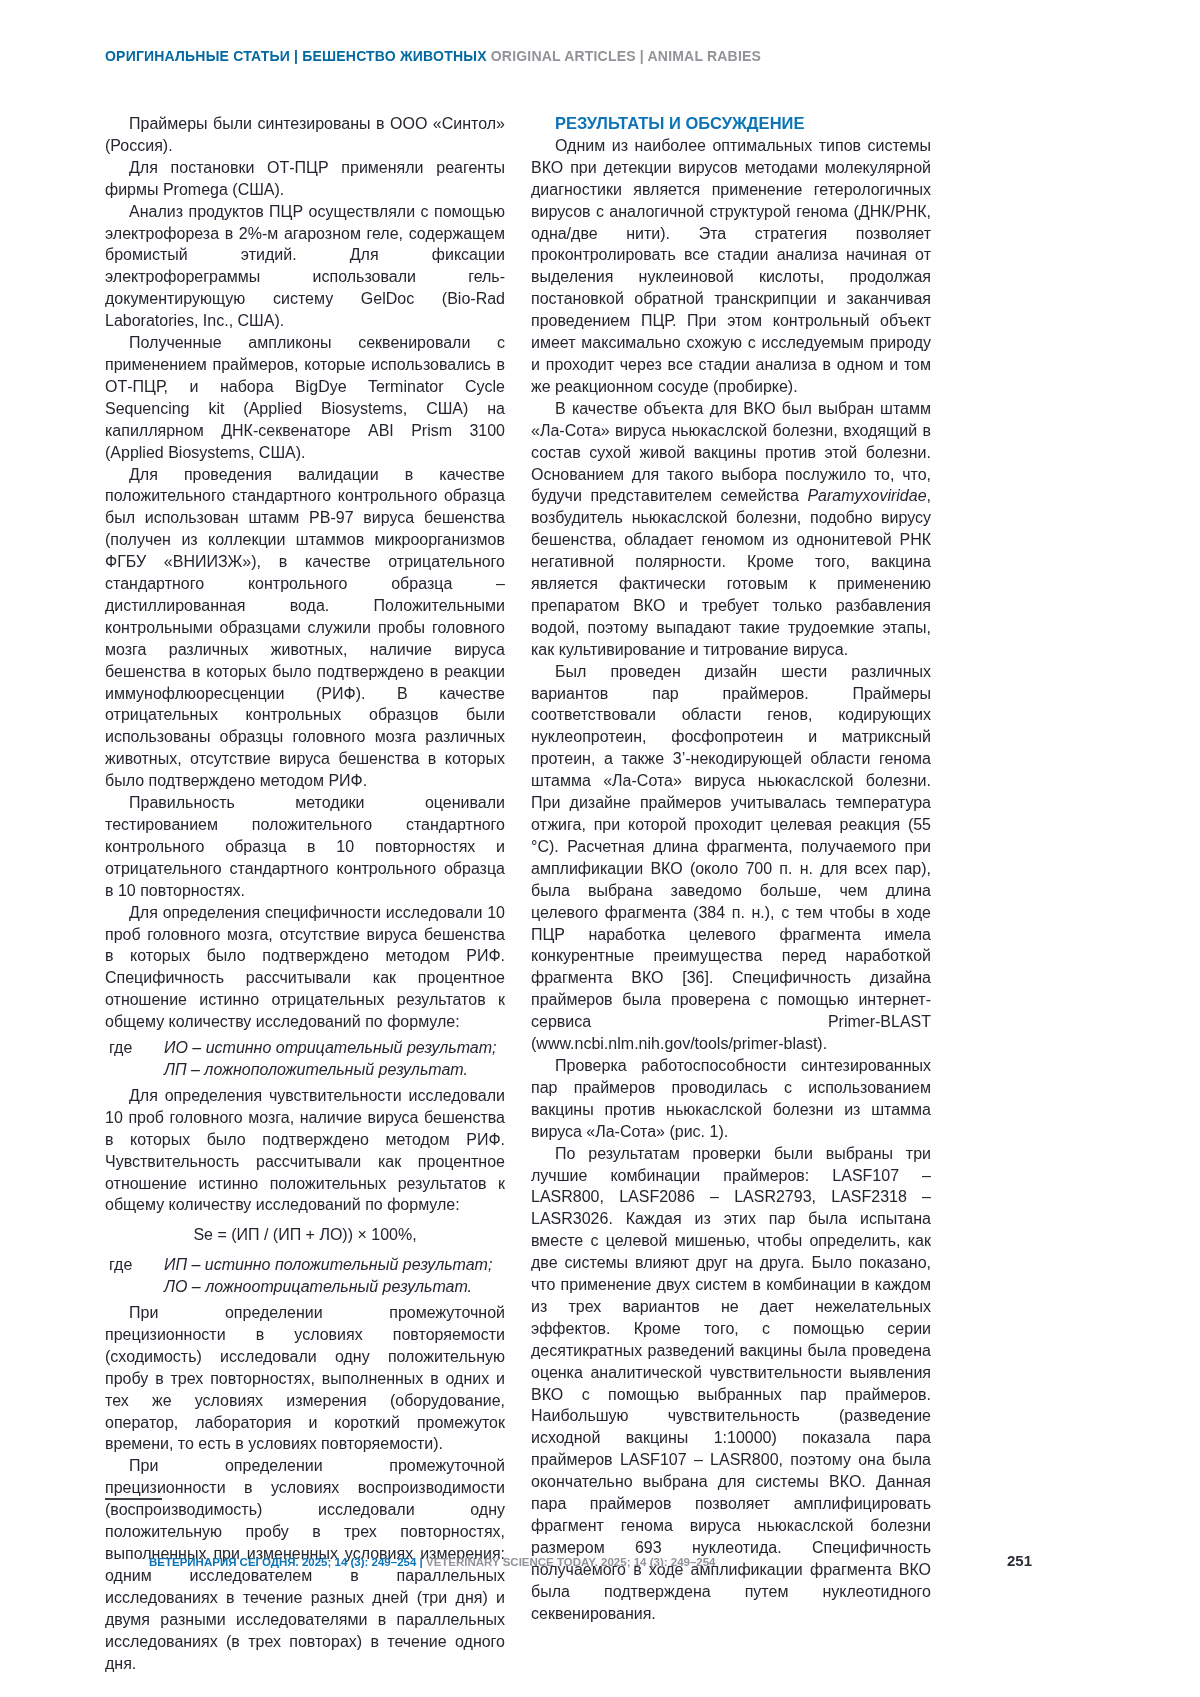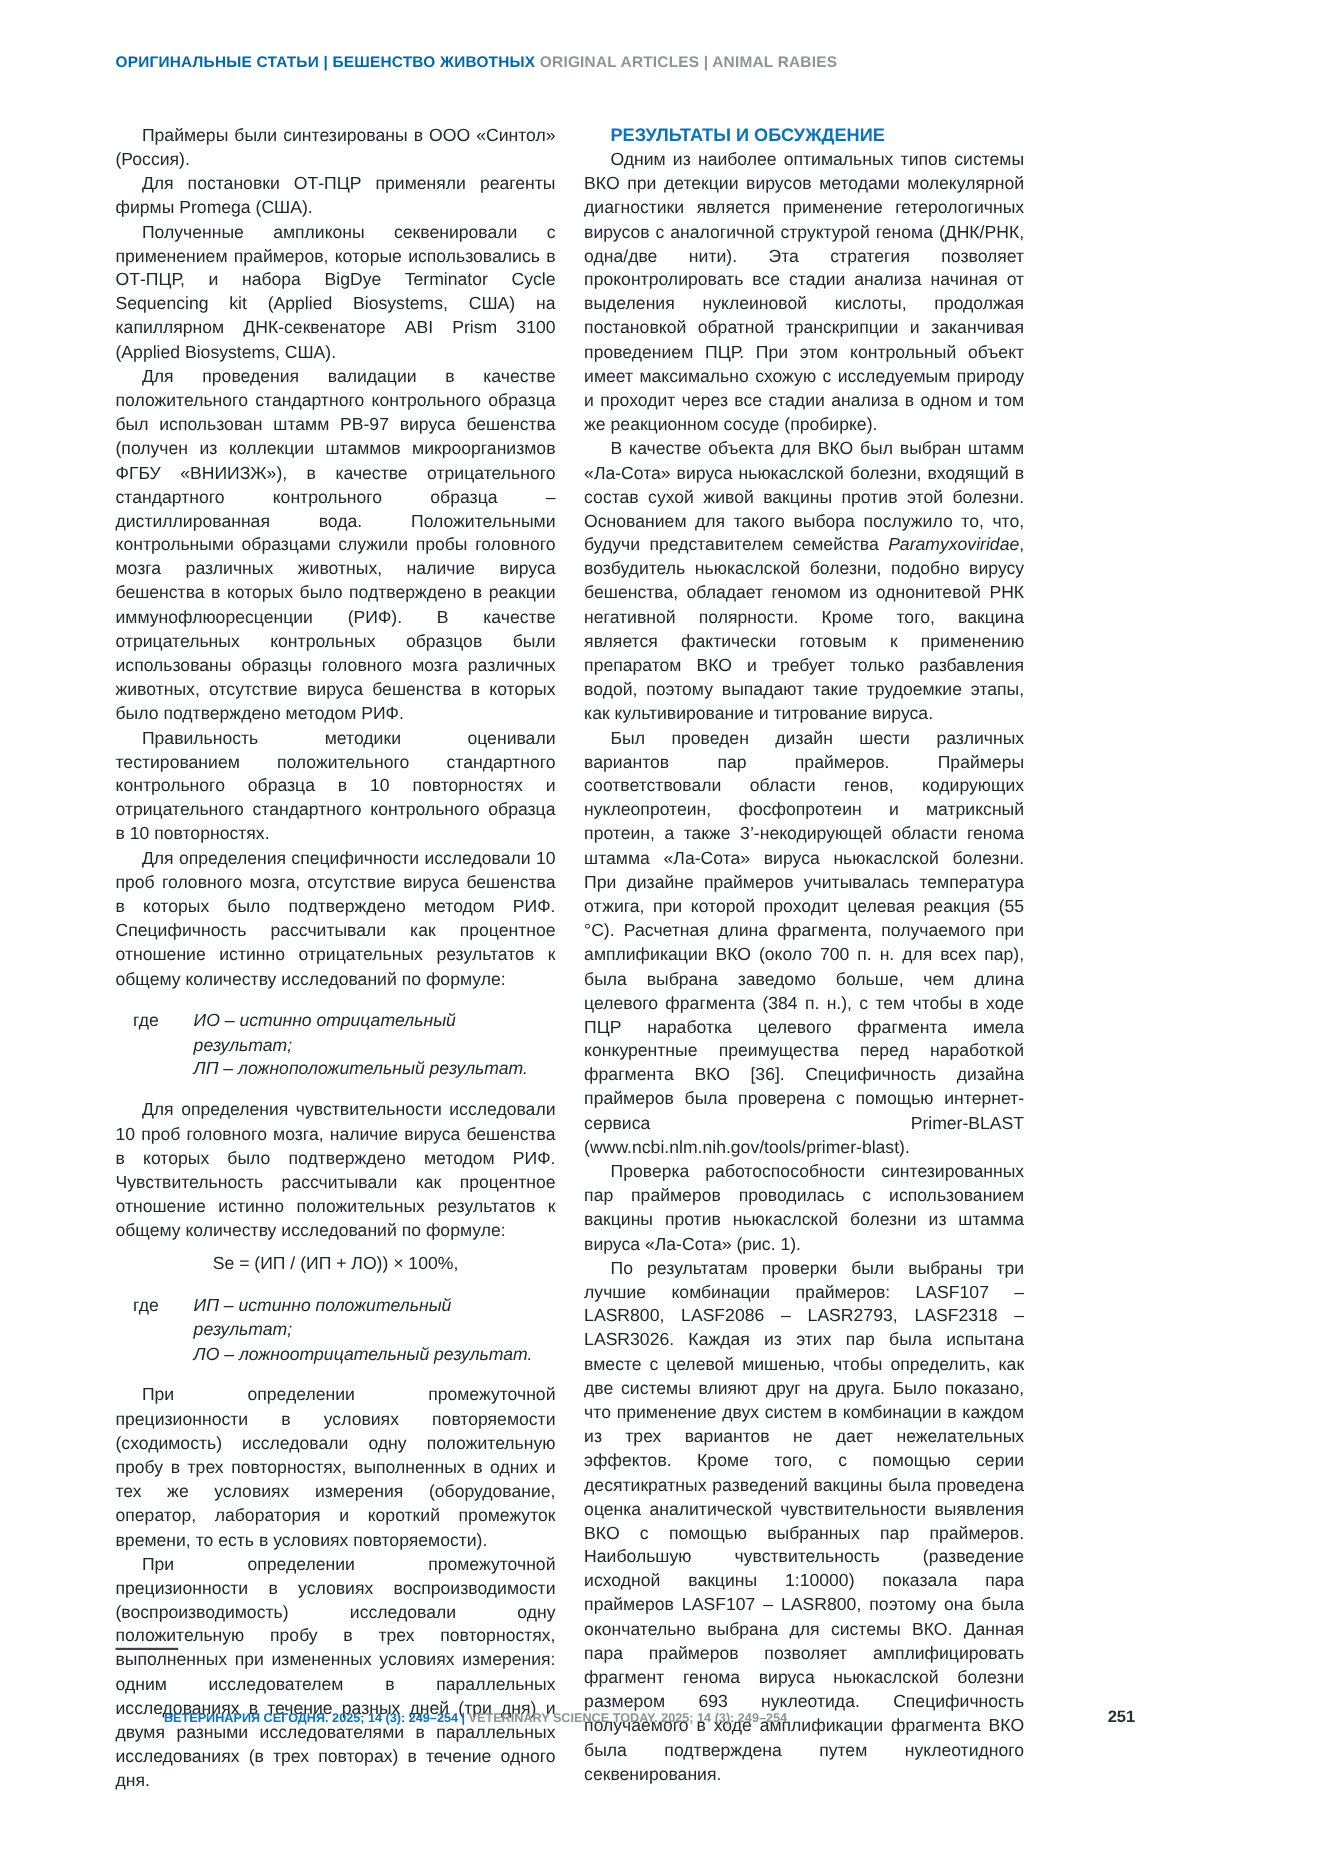--- a/index.html
+++ b/index.html
@@ -24,21 +24,21 @@
     position: absolute; top: 113px; left: 105px;
     width: 826px; display: flex; gap: 26px;
   }
   .col { width: 400px; font-size: 16px; line-height: 21.9px; text-align: justify; }
   .para { margin: 0; text-indent: 24px; }
   .heading {
     color: #0b73b7; font-weight: 700; font-size: 16.5px;
     margin: 0; text-indent: 24px; text-align: left;
   }
   .formula { text-align: center; text-indent: 0; margin: 8px 0; }
-  .defs { display: flex; margin: 16px; text-align: left; }
+  .defs { display: flex; margin: 4px; text-align: left; }
   .where { width: 55px; flex: none; }
   .def-lines { flex: 1; font-style: italic; }
   .def-line { display: block; }
 
   .footer-rule {
     position: absolute; left: 105px; top: 1498px;
     width: 57px; height: 2px; background: #3c4048;
   }
   .footer {
     position: absolute; left: 105px; top: 1552px; width: 927px;
@@ -56,20 +56,21 @@
   <span class="ru">ОРИГИНАЛЬНЫЕ СТАТЬИ | БЕШЕНСТВО ЖИВОТНЫХ</span>
   <span> </span>
   <span class="en">ORIGINAL ARTICLES | ANIMAL RABIES</span>
 </div>
 
 <div class="columns">
 
   <div class="col">
     <p class="para">Праймеры были синтезированы в ООО «Синтол» (Россия).</p>
     <p class="para">Для постановки ОТ-ПЦР применяли реагенты фирмы Promega (США).</p>
+    <p class="para">Анализ продуктов ПЦР осуществляли с помощью электрофореза в 2%-м агарозном геле, содержащем бромистый этидий. Для фиксации электрофореграммы использовали гель-документирующую систему GelDoc (Bio-Rad Laboratories, Inc., США).</p>
     <p class="para">Полученные ампликоны секвенировали с применением праймеров, которые использовались в ОТ-ПЦР, и набора BigDye Terminator Cycle Sequencing kit (Applied Biosystems, США) на капиллярном ДНК-секвенаторе ABI Prism 3100 (Applied Biosystems, США).</p>
     <p class="para">Для проведения валидации в качестве положительного стандартного контрольного образца был использован штамм РВ-97 вируса бешенства (получен из коллекции штаммов микроорганизмов ФГБУ «ВНИИЗЖ»), в качестве отрицательного стандартного контрольного образца – дистиллированная вода. Положительными контрольными образцами служили пробы головного мозга различных животных, наличие вируса бешенства в которых было подтверждено в реакции иммунофлюоресценции (РИФ). В качестве отрицательных контрольных образцов были использованы образцы головного мозга различных животных, отсутствие вируса бешенства в которых было подтверждено методом РИФ.</p>
     <p class="para">Правильность методики оценивали тестированием положительного стандартного контрольного образца в 10 повторностях и отрицательного стандартного контрольного образца в 10 повторностях.</p>
     <p class="para">Для определения специфичности исследовали 10 проб головного мозга, отсутствие вируса бешенства в которых было подтверждено методом РИФ. Специфичность рассчитывали как процентное отношение истинно отрицательных результатов к общему количеству исследований по формуле:</p>
     <div class="defs">
       <span class="where">где</span>
       <span class="def-lines">
         <span class="def-line">ИО – истинно отрицательный результат;</span>
         <span class="def-line">ЛП – ложноположительный результат.</span>
       </span>

